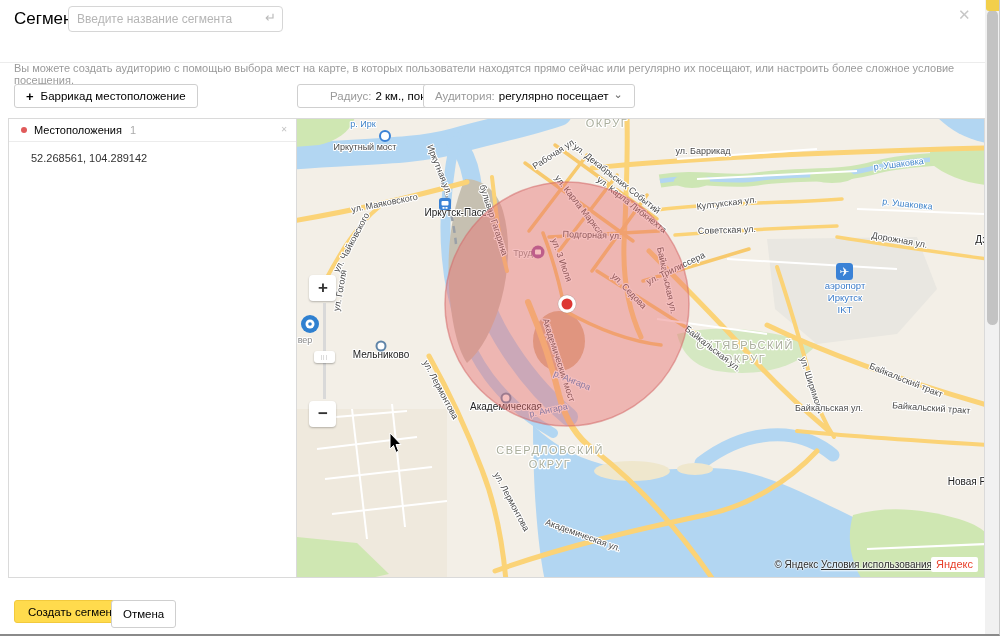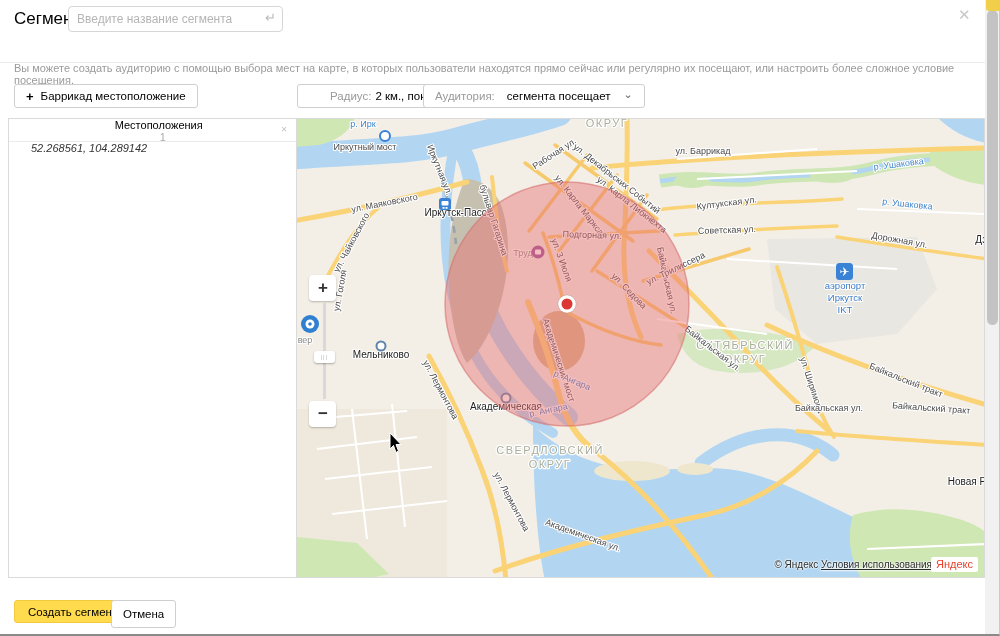--- a/index.html
+++ b/index.html
@@ -19,34 +19,34 @@
   .hdr-divider { position:absolute; left:0; top:62px; width:985px; height:1px; background:#ececec; }
 
   
   .btn { display:inline-flex; align-items:center; height:24px; background:#fff;
          border:1px solid #cfcfcf; border-radius:3px; font-size:11.5px; color:#000;
          padding:0 11px; cursor:pointer; white-space:nowrap; }
   .add-btn { position:absolute; left:14px; top:84px; }
   .add-btn .plus { font-weight:bold; font-size:13px; margin-right:7px; }
   .dd { position:absolute; top:84px; }
   .dd-radius { left:297px;padding-left:32px; }
-  .dd-aud { left:423px;gap:8px; }
+  .dd-aud { left:423px; }
   .dd .lbl { color:#9a9a9a; margin-right:4px; }
   .dd .chev { color:#666; margin-left:5px; font-size:11px; line-height:8px; transform:translateY(-2px); }
 
   
   .content { position:absolute; left:8px; top:118px; width:977px; height:460px;
              border:1px solid #dadada; display:flex; }
   .panel { width:289px; background:#fff; border-right:1px solid #dadada; font-size:11px; }
   .panel-head { position:relative; height:23px; border-bottom:1px solid #ececec;
-                display:flex; align-items:center; padding-left:12px;flex-direction:column; }
+                display:flex; align-items:center; padding-left:12px; }
   .dot { width:6px; height:6px; border-radius:50%; background:#e05a5a; margin-right:7px; }
   .panel-head .cnt { color:#ababab; margin-left:8px; }
   .panel-head .rm { position:absolute; right:9px; top:6px; font-size:8px; color:#c4c4c4; cursor:pointer; }
-  .loc-row { height:22px; display:flex; align-items:flex-start; padding-left:22px; color:#333;font-style:italic; }
+  .loc-row { height:22px; display:flex; align-items:flex-end; padding-left:22px; color:#333; }
 
   
   .map { position:relative; width:688px; height:458px; overflow:hidden; background:#fde047; }
   svg text { font-family:"Liberation Sans", sans-serif; }
   .ml  { font-size:9px; fill:#4a4a4a; stroke:#fff; stroke-width:2.2px; paint-order:stroke;
          stroke-linejoin:round; text-anchor:middle; }
   .mw  { fill:#3f83c9; }
   .mlo { font-size:10px; fill:#222; }
   .md  { font-size:11px; fill:#a9ad9b; letter-spacing:1.5px; stroke-width:2.4px; }
   .mair{ fill:#3a7bc8; font-size:9.5px; }
@@ -100,21 +100,21 @@
     <span class="plus">+</span>
     <span>Баррикад местоположение</span>
   </button>
   <button class="btn dd dd-radius">
     <span class="lbl">Радиус:</span>
     <span>2 км., показан</span>
     <span class="chev">⌄</span>
   </button>
   <button class="btn dd dd-aud">
     <span class="lbl">Аудитория:</span>
-    <span>сегмента посещает</span>
+    <span>регулярно посещает</span>
     <span class="chev">⌄</span>
   </button>
 
   <div class="content">
     <div class="panel">
       <div class="panel-head">
         <span class="dot"></span>
         <span>Местоположения</span>
         <span class="cnt">1</span>
         <span class="rm">✕</span>

